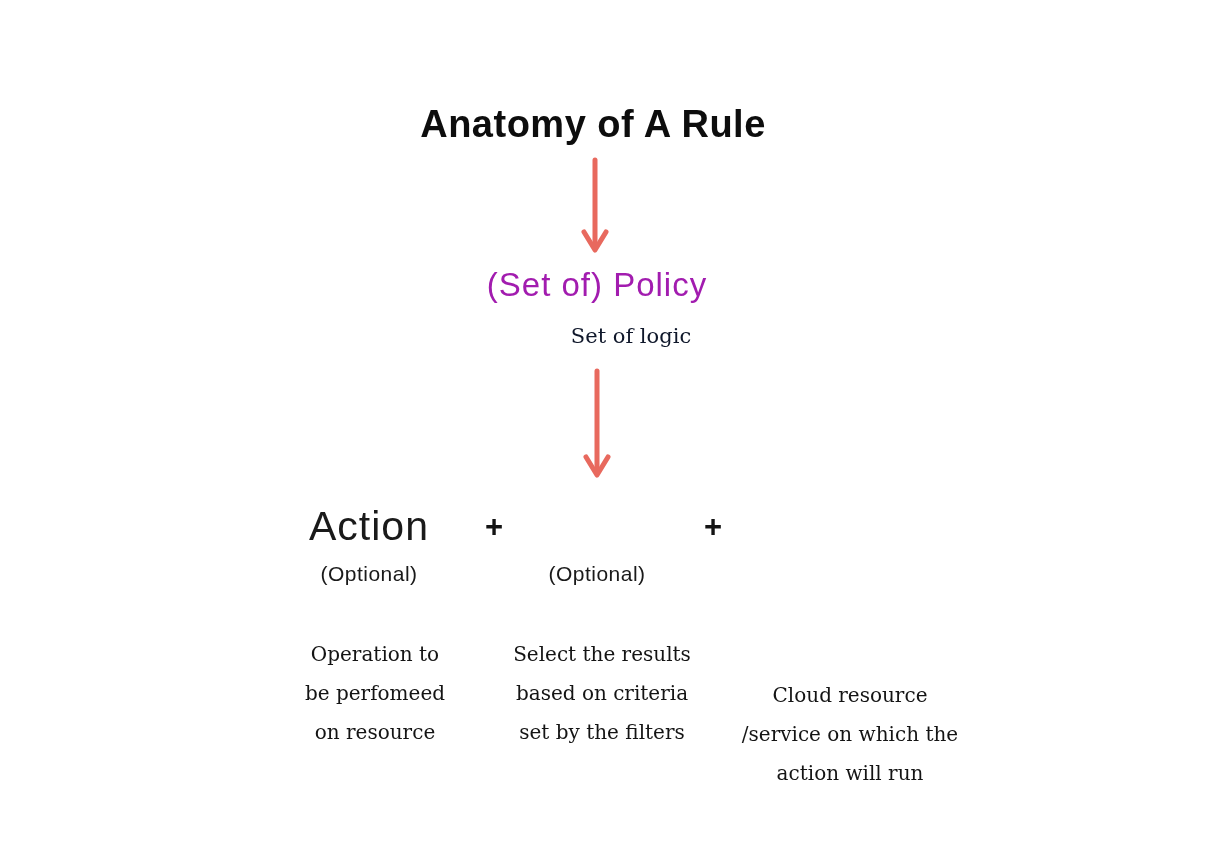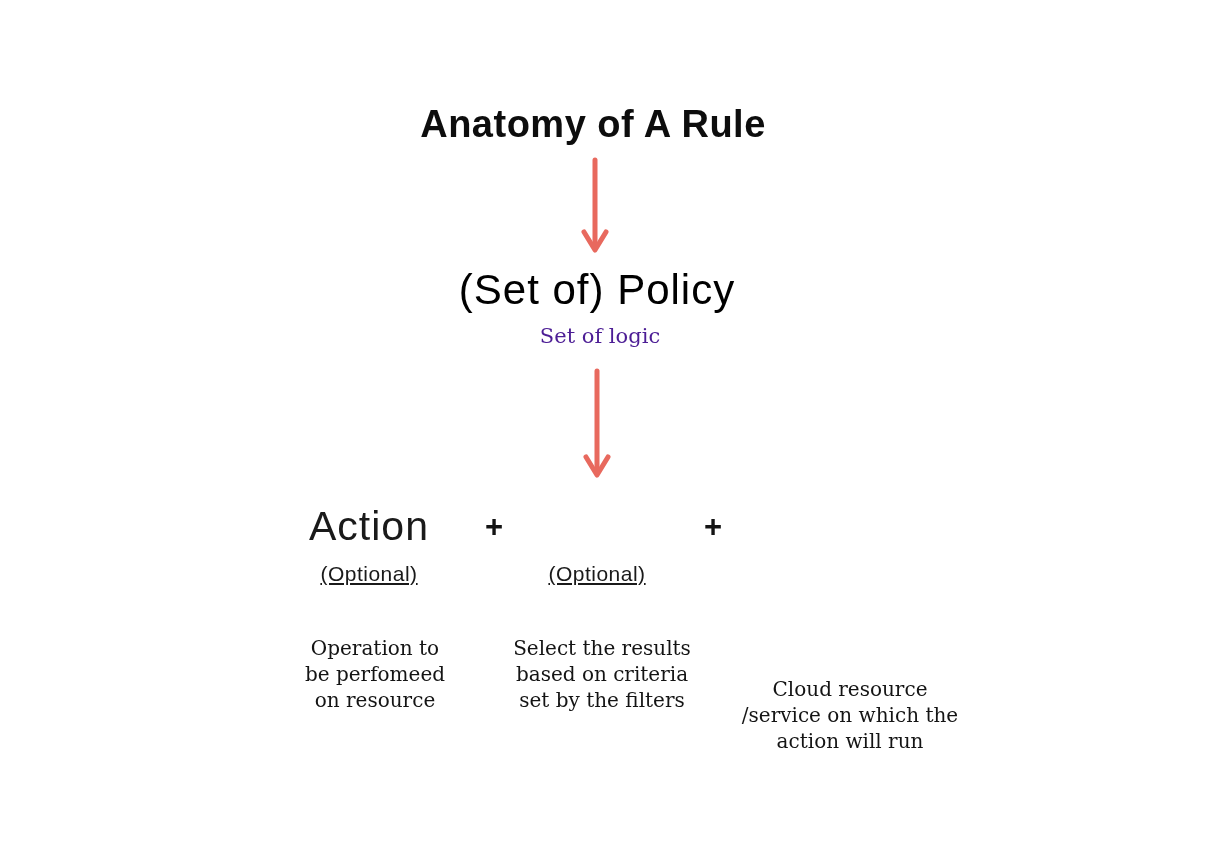--- a/index.html
+++ b/index.html
@@ -26,31 +26,31 @@
     font-weight: 800;
     letter-spacing: 0.5px;
     color: #0d0d0d;
   }
 
   .arrow-svg { display: block; }
 
   .policy-label {
     top: 266px;
     left: 597px;
-    font-size: 42px;
+    font-size: 33px;
     font-weight: 300;
     letter-spacing: 1px;
-    color: #000000;
+    color: #a21caf;
   }
   .policy-sublabel {
     top: 324px;
-    left: 600px;
+    left: 631px;
     font-family: "DejaVu Serif", serif;
     font-size: 21px;
-    color: #4c1d95;
+    color: #0f172a;
   }
 
   .comp-label {
     top: 503px;
     font-size: 41px;
     font-weight: 400;
     letter-spacing: 1px;
     color: #1a1a1a;
   }
   .plus {
@@ -58,28 +58,27 @@
     font-size: 31px;
     font-weight: 700;
     color: #141414;
   }
   .optional {
     top: 562px;
     font-size: 21px;
     font-weight: 300;
     letter-spacing: 0.5px;
     color: #1a1a1a;
-    text-decoration: underline;
   }
 
   .desc {
     top: 635px;
     font-family: "DejaVu Serif", serif;
     font-size: 20px;
-    line-height: 26px;
+    line-height: 39px;
     text-align: center;
     color: #141414;
     white-space: pre-line;
     transform: translateX(-50%);
   }
 </style>
 </head>
 <body>
 
 <div class="canvas">

